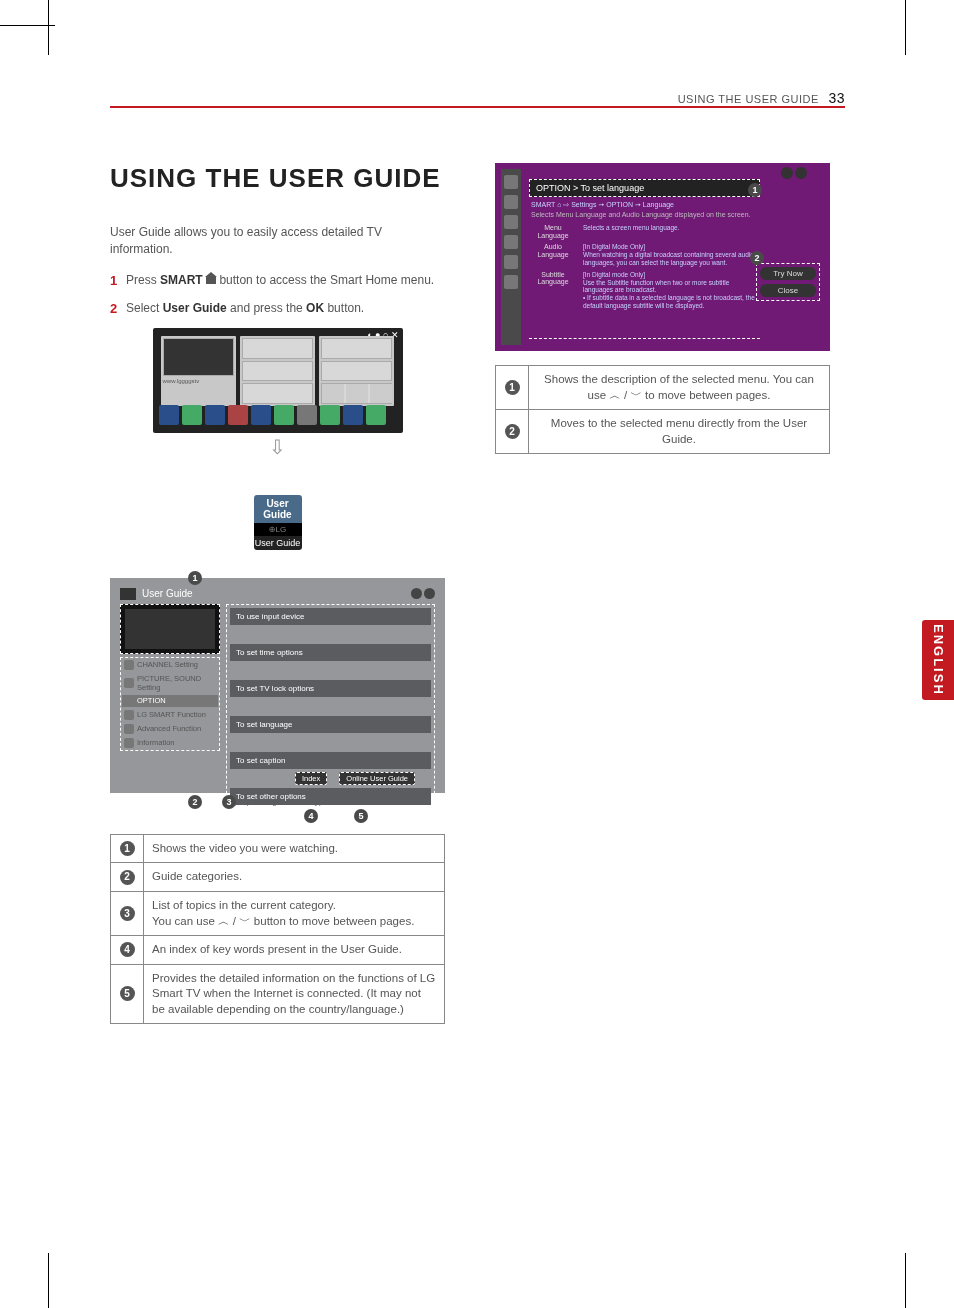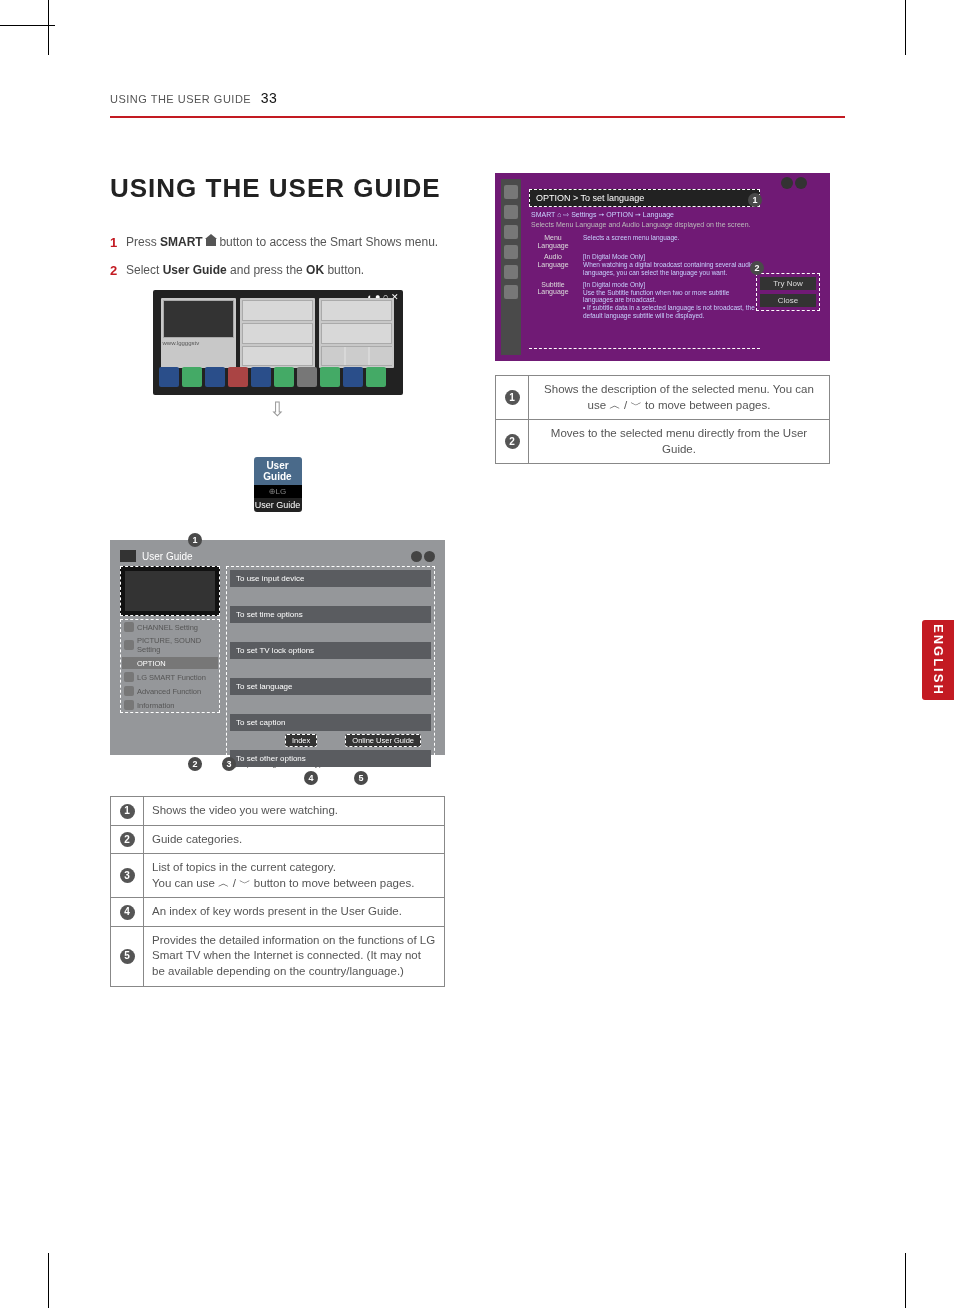--- a/index.html
+++ b/index.html
@@ -17,22 +17,22 @@
   .crop-mark-h { position:absolute; left:0; height:1px; width:55px; background:#000; }
 
   .page {
     position: absolute;
     left: 110px;
     top: 90px;
     width: 735px;
   }
   .running-head {
     border-bottom: 2px solid #c31a22;
-    padding-bottom: 10px;
-    text-align: left;
+    padding-bottom: 0;
+    text-align: right;
     font-size: 11px;
     letter-spacing: 0.5px;
     color: #555;
   }
   .running-head .pn { color:#111; font-size:14px; margin-left:6px; }
 
   .columns {
     display: flex;
     gap: 50px;
     margin-top: 55px;
@@ -91,21 +91,21 @@
   .ug-body { display:flex; gap:6px;}
   .ug-left { width:100px; display:flex; flex-direction:column; gap:3px;}
   .ug-video { height:48px; background:#111; border:1px dashed #fff; position:relative;}
   .ug-video .inner{ position:absolute; inset:4px; background:#333;}
   .ug-cat { display:flex; align-items:center; gap:3px; font-size:7.5px; color:#555; background:#95979a; padding:1px 2px;}
   .ug-cat .ic { width:10px; height:10px; background:#777; border-radius:2px; flex-shrink:0;}
   .ug-cat.sel { background:#777; color:#fff;}
   .ug-cat-wrap{ border:1px dashed #fff; padding:1px; display:flex; flex-direction:column; gap:2px;}
   .ug-right { flex:1; border:1px dashed #fff; padding:3px; display:flex; flex-direction:column; gap:19px;}
   .ug-item { background:#5a5c60; color:#fff; font-size:8px; padding:4px 6px;}
-  .ug-footer { position:absolute; bottom:8px; right:24px; display:flex; gap:28px;}
+  .ug-footer { position:absolute; bottom:8px; right:30px; display:flex; gap:12px;}
   .ug-footer .btn{ background:#333; color:#fff; font-size:7.5px; padding:1px 6px; border-radius:2px; border:1px dashed #fff;}
   .ug-markers span.circ{
     position:absolute; width:14px; height:14px; background:#4a4a4a; color:#fff; border-radius:50%; font-size:9px; display:flex; align-items:center; justify-content:center; font-weight:bold;
   }
   .depending{ text-align:center; font-size:8.5px; color:#666; margin-top:3px;}
 
   
   table.legend { width:100%; border-collapse:collapse; margin-top:28px; font-size:11.5px; color:#555;}
   table.legend td{ border:1px solid #888; padding:6px 8px; vertical-align:middle; line-height:1.35;}
   table.legend td.k{ width:24px; text-align:center; padding:4px;}
@@ -124,21 +124,21 @@
   .dp-bread{ background:#222; color:#fff; font-size:9px; padding:3px 6px; border:1px dashed #fff;}
   .dp-sub{ color:#c8d2ff; font-size:7px; margin:4px 2px 2px 2px;}
   .dp-sub2{ color:#bbb; font-size:7px; margin:0 2px 6px 2px;}
   .dp-row{ display:flex; gap:6px; margin-bottom:4px;}
   .dp-label{ width:48px; font-size:7px; color:#ddd; text-align:center; line-height:1.1;}
   .dp-desc{ flex:1; font-size:6.5px; color:#c8d2ff; line-height:1.2;}
   .dp-right{ position:absolute; right:8px; top:4px; width:56px; display:flex; flex-direction:column; align-items:center; gap:60px;}
   .dp-right .ctl{ display:flex; gap:2px;}
   .dp-right .ctl span{width:12px;height:12px;background:#333;border-radius:50%;display:inline-block;}
   .dp-btns{ position:absolute; right:10px; top:100px; width:56px; display:flex; flex-direction:column; gap:4px; border:1px dashed #fff; padding:3px;}
-  .dp-btn{ background:#333; color:#ddd; font-size:8px; text-align:center; padding:2px 0; border-radius:0;}
+  .dp-btn{ background:#333; color:#ddd; font-size:8px; text-align:center; padding:2px 0; border-radius:6px;}
   .dp-scroll{ position:absolute; bottom:8px; left:34px; right:70px; border-top:1px dashed #fff; height:4px;}
   .dp-mark{ position:absolute; width:14px;height:14px;background:#4a4a4a;color:#fff;border-radius:50%;font-size:9px;display:flex;align-items:center;justify-content:center;font-weight:bold;}
 
   table.legend2 { width:100%; border-collapse:collapse; margin-top:14px; font-size:11.5px; color:#555;}
   table.legend2 td{ border:1px solid #888; padding:6px 8px; vertical-align:middle; line-height:1.35;text-align:center;}
   table.legend2 td.k{ width:24px; text-align:center; padding:4px;}
 
   .side-tab{
     position:absolute; right:0; top:620px;
     width:32px; height:80px; background:#c31a22; color:#fff;
@@ -164,28 +164,29 @@
 <div class="page">
   <div class="running-head">
     <span>USING THE USER GUIDE</span>
     <span class="pn">33</span>
   </div>
 
   <div class="columns">
 
     <div class="col-l">
       <h1 class="title">USING THE USER GUIDE</h1>
+      <p class="intro">User Guide allows you to easily access detailed TV information.</p>
 
       <ol class="steps">
         <li>
           <span class="num">1</span>
           <span>
             <span>Press </span><b>SMART</b>
             <span class="home-icon"></span>
-            <span> button to access the Smart Shows menu.</span>
+            <span> button to access the Smart Home menu.</span>
           </span>
         </li>
         <li>
           <span class="num">2</span>
           <span>
             <span>Select </span><b>User Guide</b><span> and press the </span><b>OK</b><span> button.</span>
           </span>
         </li>
       </ol>
 

